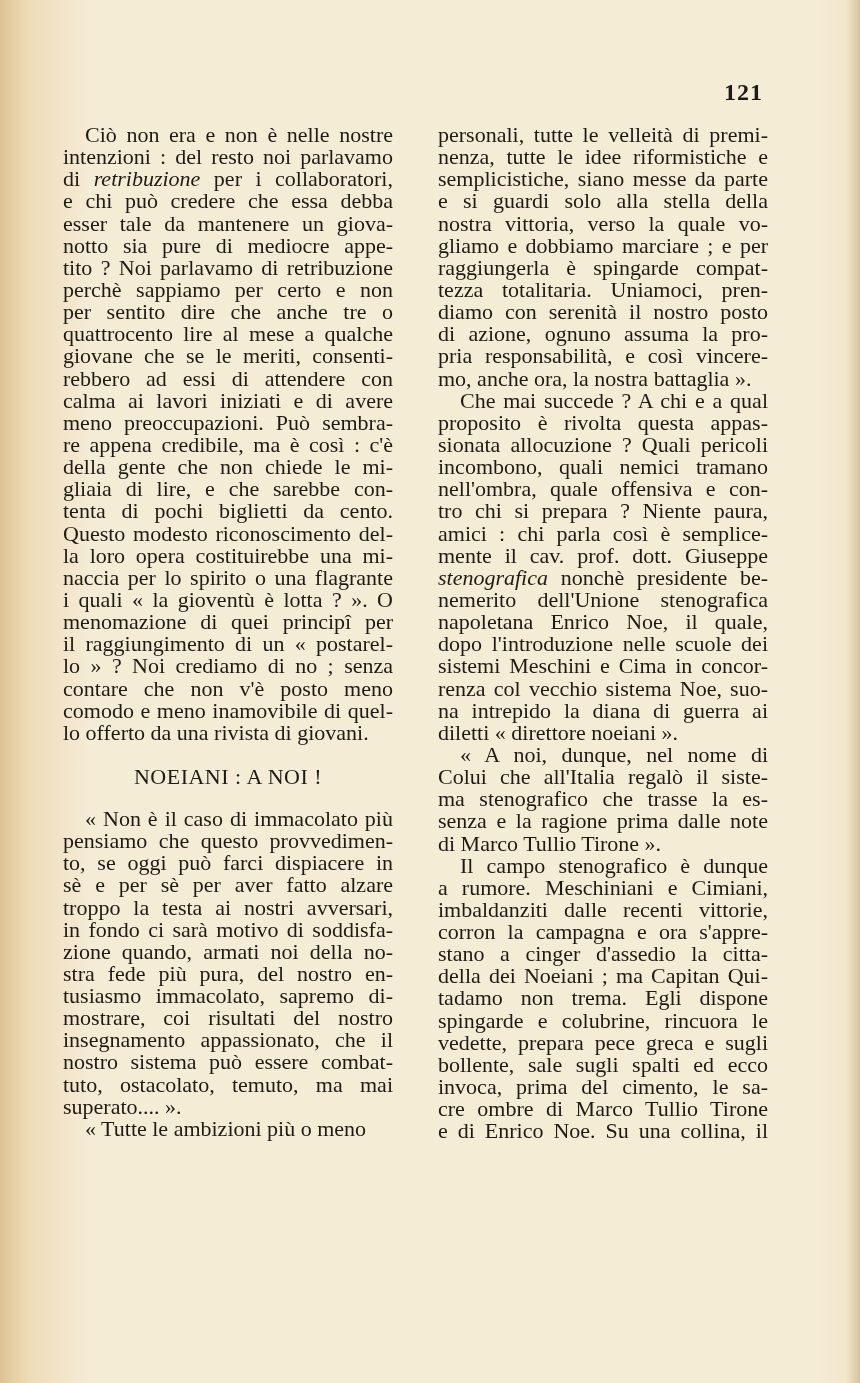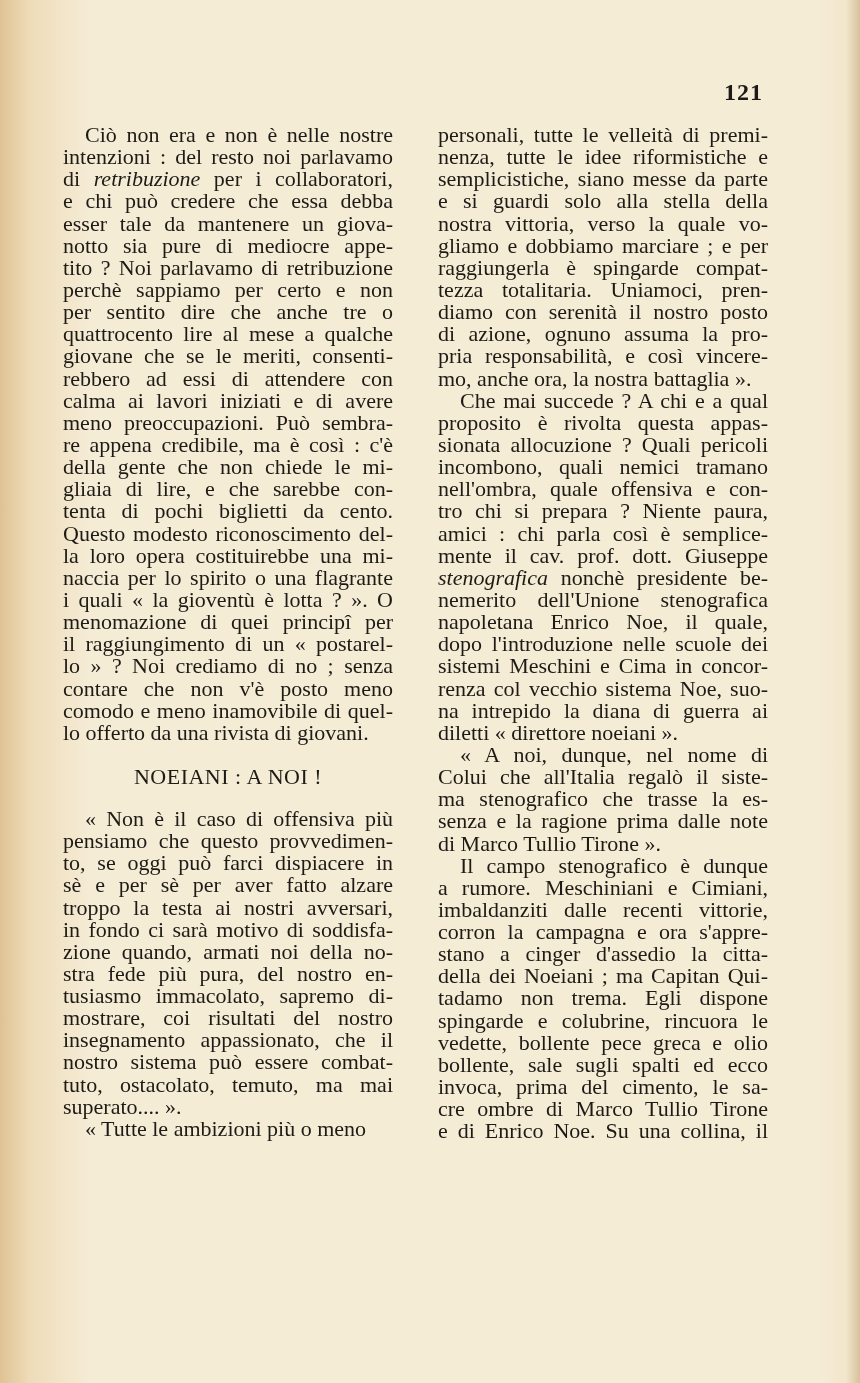--- a/index.html
+++ b/index.html
@@ -105,21 +105,21 @@
       <span class="line">il raggiungimento di un « postarel-</span>
       <span class="line">lo » ? Noi crediamo di no ; senza</span>
       <span class="line">contare che non v'è posto meno</span>
       <span class="line">comodo e meno inamovibile di quel-</span>
       <span class="line last">lo offerto da una rivista di giovani.</span>
     </div>
 
     <span class="heading">NOEIANI : A NOI !</span>
 
     <div>
-      <span class="line indent">« Non è il caso di offensiva più</span>
+      <span class="line indent">« Non è il caso di immacolato più</span>
       <span class="line">pensiamo che questo provvedimen-</span>
       <span class="line">to, se oggi può farci dispiacere in</span>
       <span class="line">sè e per sè per aver fatto alzare</span>
       <span class="line">troppo la testa ai nostri avversari,</span>
       <span class="line">in fondo ci sarà motivo di soddisfa-</span>
       <span class="line">zione quando, armati noi della no-</span>
       <span class="line">stra fede più pura, del nostro en-</span>
       <span class="line">tusiasmo immacolato, sapremo di-</span>
       <span class="line">mostrare, coi risultati del nostro</span>
       <span class="line">insegnamento appassionato, che il</span>
@@ -178,21 +178,21 @@
 
     <div>
       <span class="line indent">Il campo stenografico è dunque</span>
       <span class="line">a rumore. Meschiniani e Cimiani,</span>
       <span class="line">imbaldanziti dalle recenti vittorie,</span>
       <span class="line">corron la campagna e ora s'appre-</span>
       <span class="line">stano a cinger d'assedio la citta-</span>
       <span class="line">della dei Noeiani ; ma Capitan Qui-</span>
       <span class="line">tadamo non trema. Egli dispone</span>
       <span class="line">spingarde e colubrine, rincuora le</span>
-      <span class="line">vedette, bollente pece greca e olio</span>
+      <span class="line">vedette, prepara pece greca e sugli</span>
       <span class="line">bollente, sale sugli spalti ed ecco</span>
       <span class="line">invoca, prima del cimento, le sa-</span>
       <span class="line">cre ombre di Marco Tullio Tirone</span>
       <span class="line">e di Enrico Noe. Su una collina, il</span>
     </div>
   </div>
 
 </div>
 
 </body></html>

